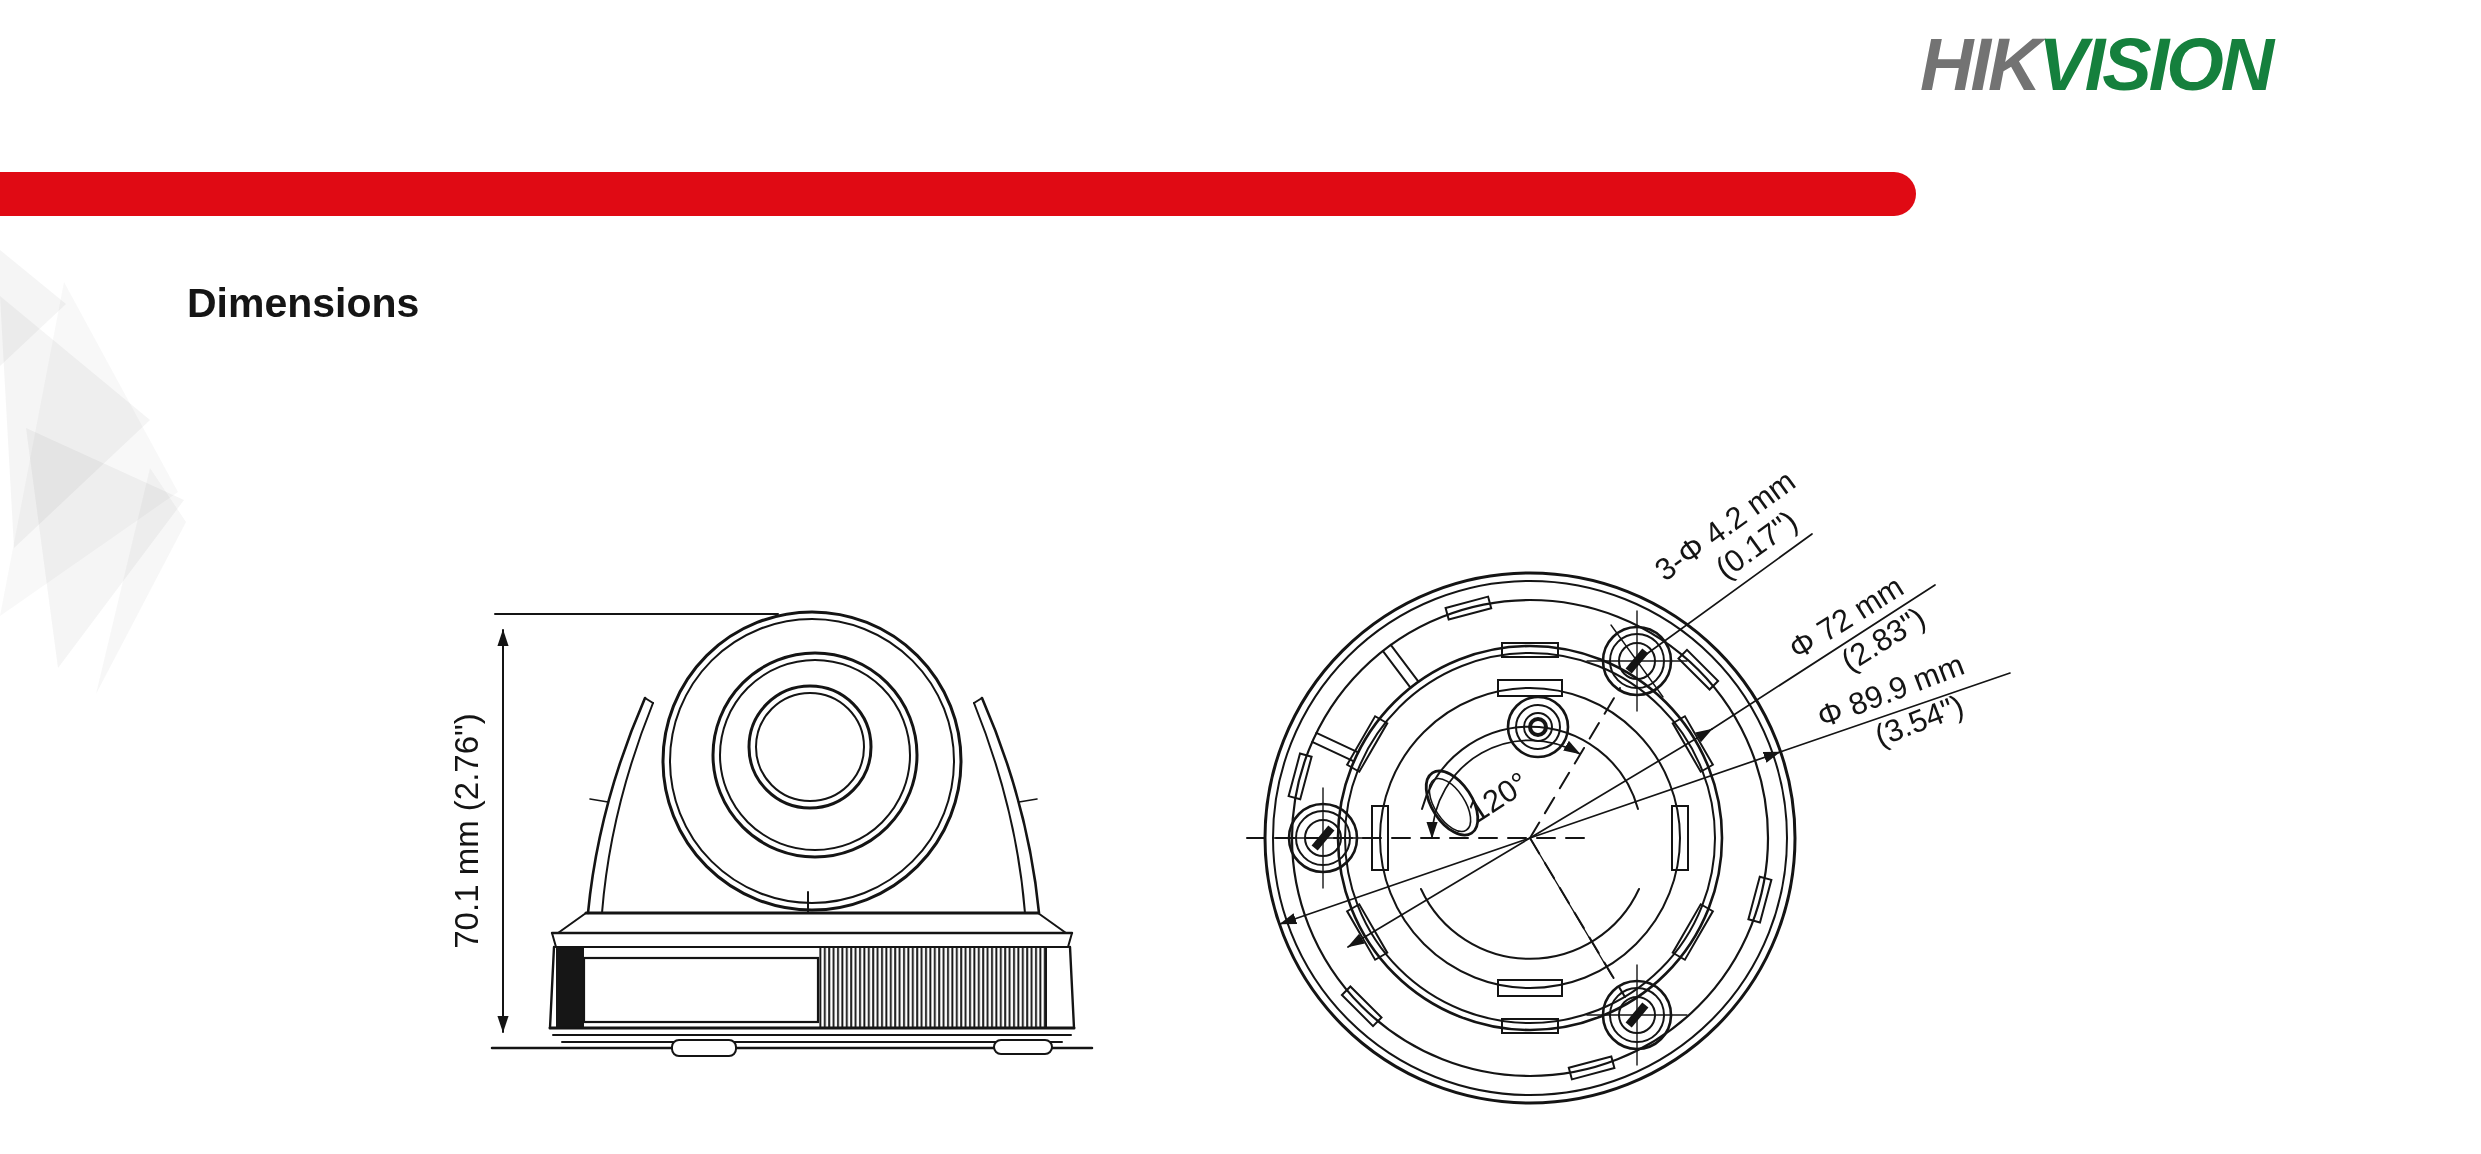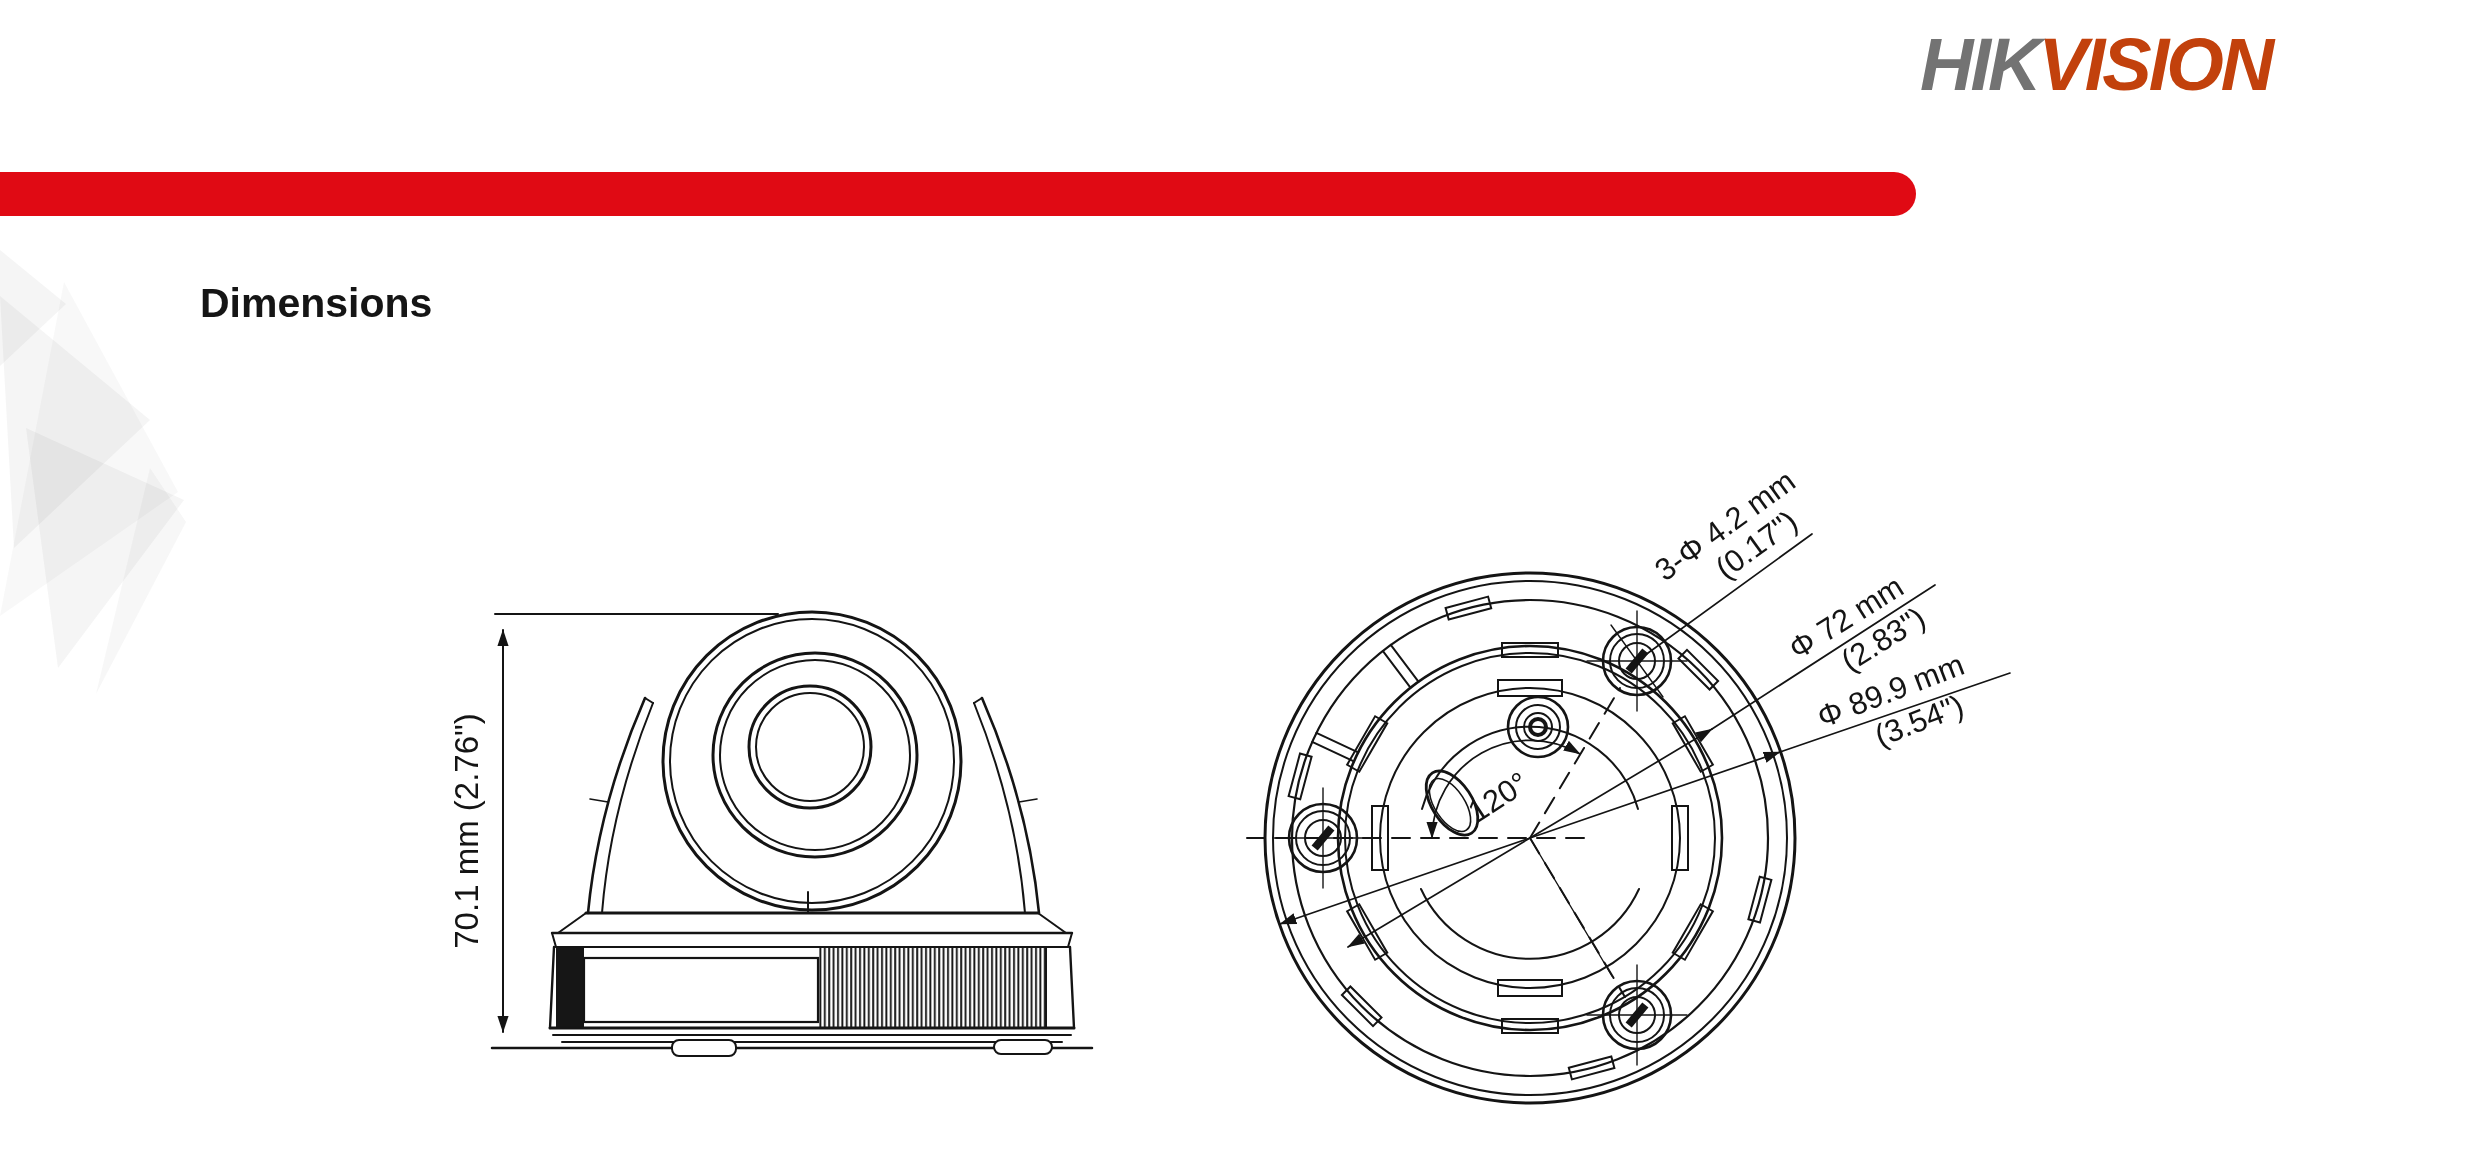--- a/index.html
+++ b/index.html
@@ -1,24 +1,24 @@
 <!DOCTYPE html>
 <html><head>
 <meta charset="utf-8">
 <style>
   html,body{margin:0;padding:0;background:#ffffff;}
   body{width:2481px;height:1154px;position:relative;overflow:hidden;
        font-family:"Liberation Sans", sans-serif;color:#111;}
   .logo{position:absolute;left:1920px;top:22px;font-size:74px;font-weight:bold;
         font-style:italic;letter-spacing:-3px;white-space:nowrap;}
   .logo .hik{color:#737373;}
-  .logo .vision{color:#c2410c;}
+  .logo .vision{color:#15803d;}
   .stripe{position:absolute;left:0;top:172px;width:1916px;height:44px;
           background:#e00a14;border-radius:0 22px 22px 0;}
-  .title{position:absolute;left:200px;top:280px;font-size:41px;font-weight:bold;color:#151515;}
+  .title{position:absolute;left:187px;top:280px;font-size:41px;font-weight:bold;color:#151515;}
   svg text{font-family:"Liberation Sans", sans-serif;fill:#141414;}
   .dim-label{font-size:33px;}
   .ann{font-size:31px;}
 </style>
 </head>
 <body>
 
 <div class="logo">
   <span class="hik">HIK</span><span class="vision">VISION</span>
 </div>

